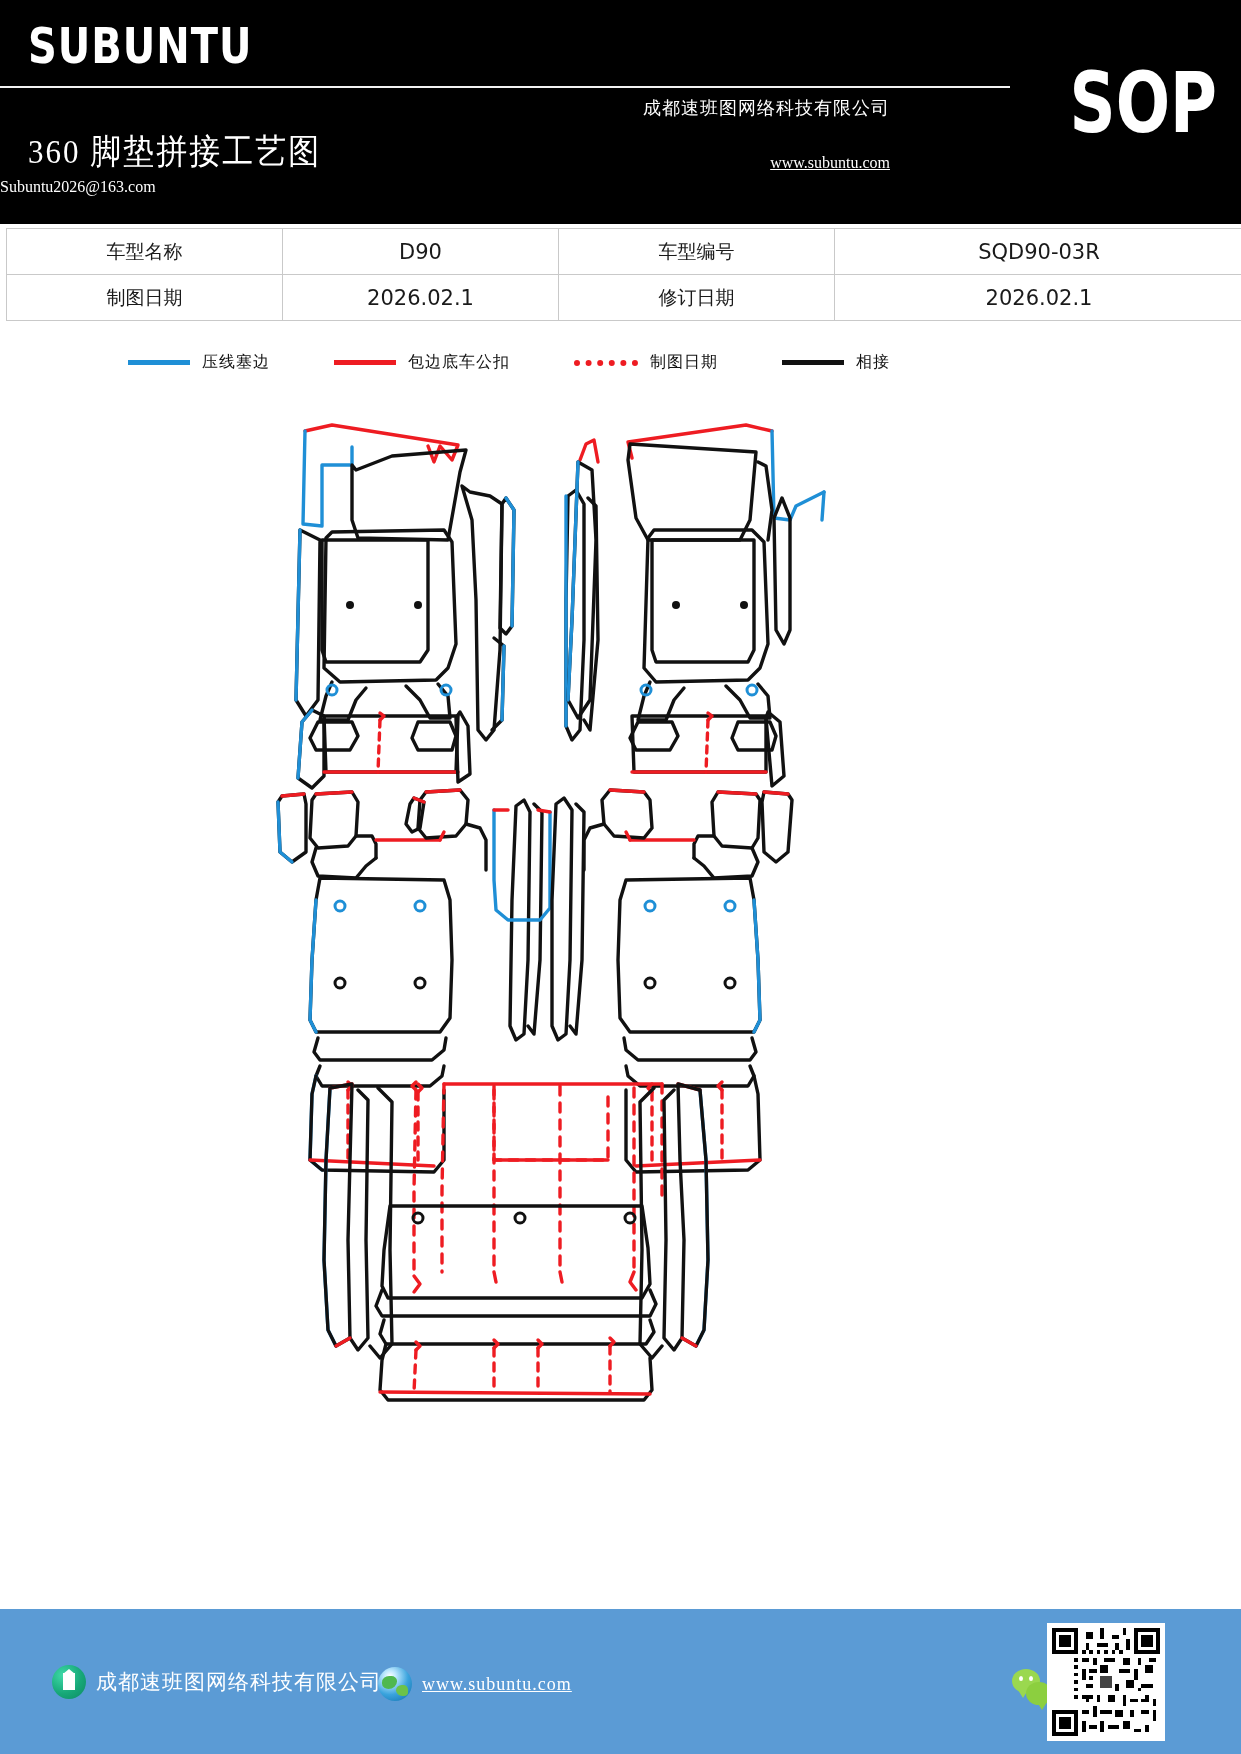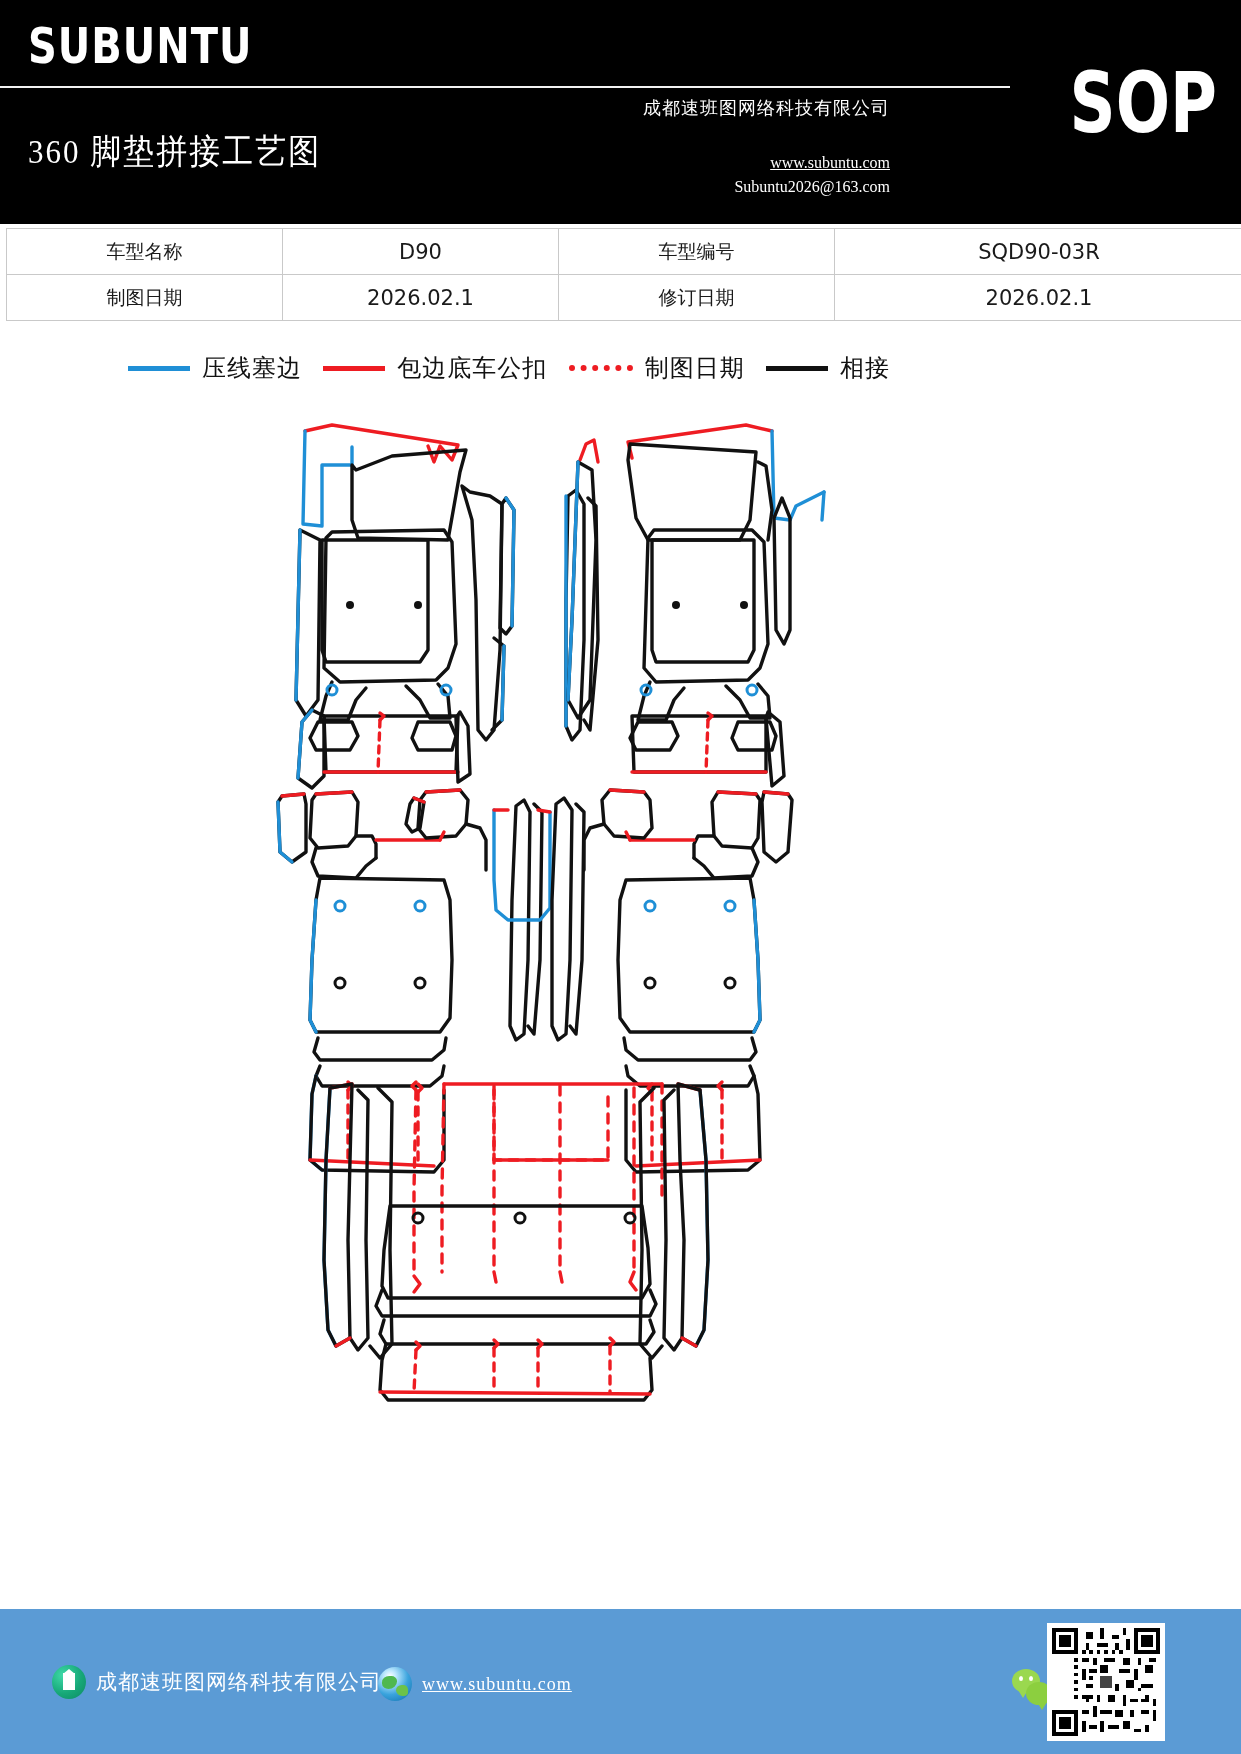--- a/index.html
+++ b/index.html
@@ -45,21 +45,21 @@
     text-align:right; font-size:18px; color:#ffffff; letter-spacing:1px;
   }
   .head-url {
     position:absolute; left:0; top:154px; width:890px;
     text-align:right; font-size:16px; color:#ffffff;
     font-family:"Liberation Serif","DejaVu Serif",serif;
   }
   .head-url span { text-decoration:underline; }
   .head-mail {
     position:absolute; left:0; top:178px; width:890px;
-    text-align:right; font-size:16px; color:#ffffff;
+    text-align:left; font-size:16px; color:#ffffff;
     font-family:"Liberation Serif","DejaVu Serif",serif;
   }
 
   
   .info-table {
     position:absolute; left:6px; top:228px; width:1229px;
     border-collapse:collapse; table-layout:fixed;
   }
   .info-table td {
     border:1px solid #c9c9c9;
@@ -81,21 +81,21 @@
     position:absolute; left:0; top:352px; width:1010px;
     display:flex; align-items:center; justify-content:space-between;
     padding:0 120px 0 128px;
   }
   .legend-item { display:flex; align-items:center; gap:12px; }
   .legend-swatch { width:62px; height:5px; display:block; }
   .legend-swatch.dotted {
     height:0; border-top:6px dotted #ee1c22; width:64px;
   }
   .legend-label {
-    font-size:24px; color:#111; letter-spacing:1px;
+    font-size:16px; color:#111; letter-spacing:1px;
     font-family:Liberation Serif, serif;
   }
 
   
   .drawing {
     position:absolute; left:0; top:400px; width:1241px; height:1010px;
   }
   .drawing svg { display:block; width:1241px; height:1010px; }
 
   

